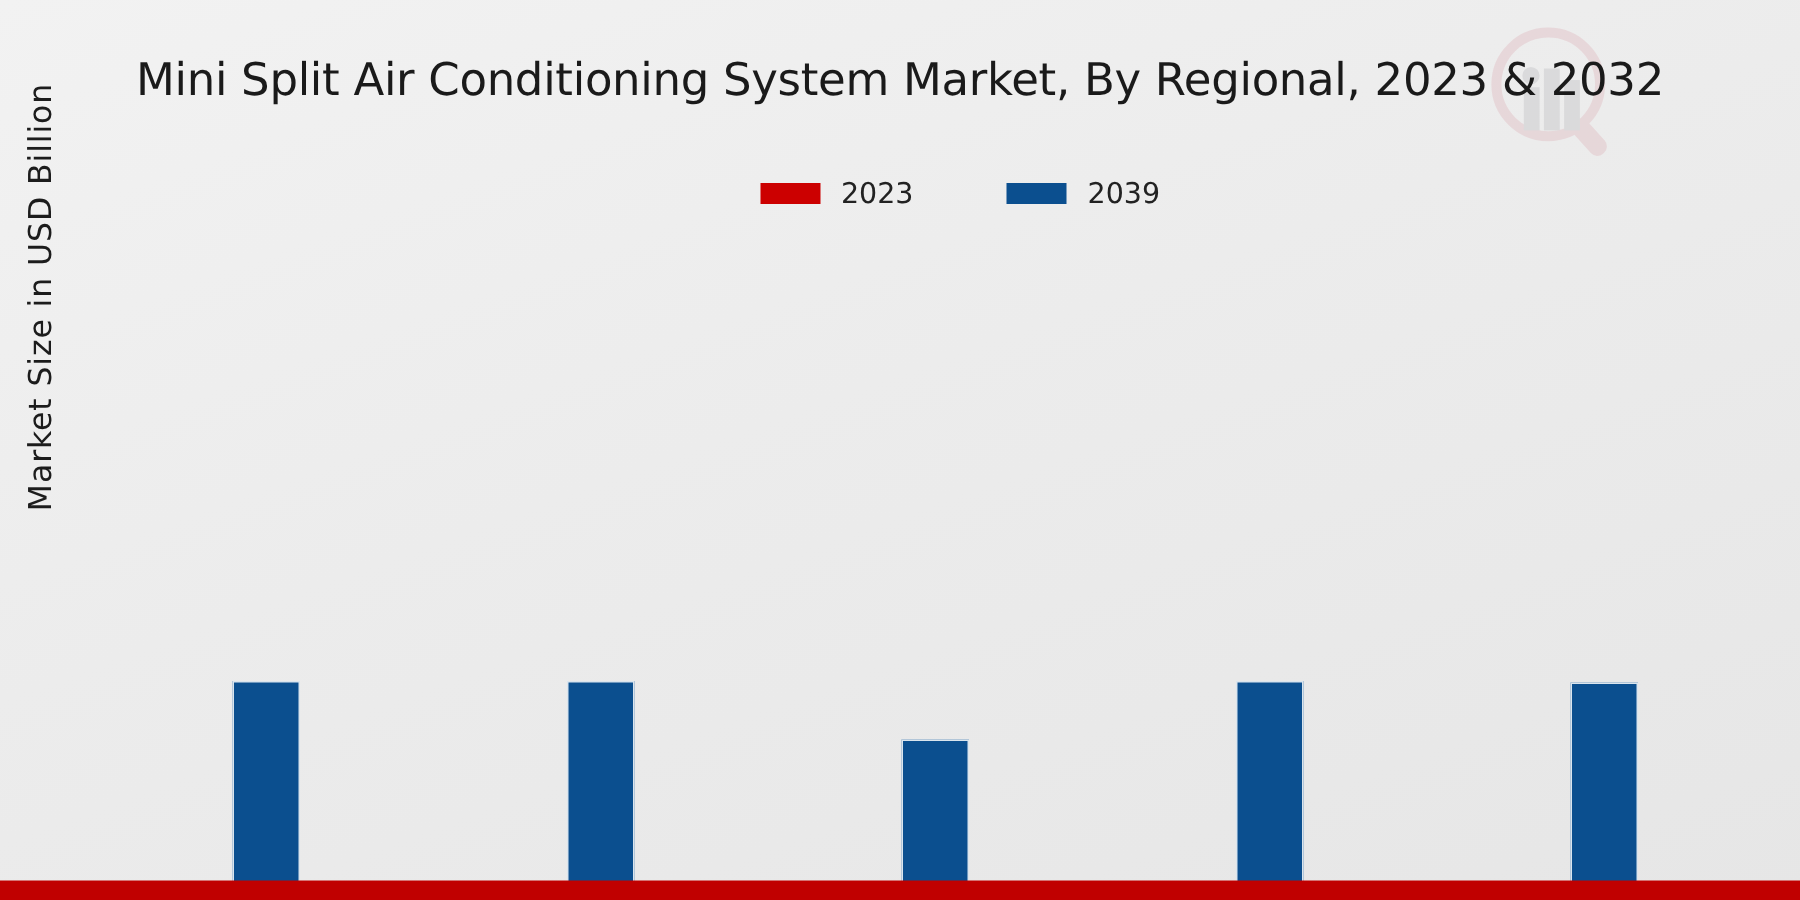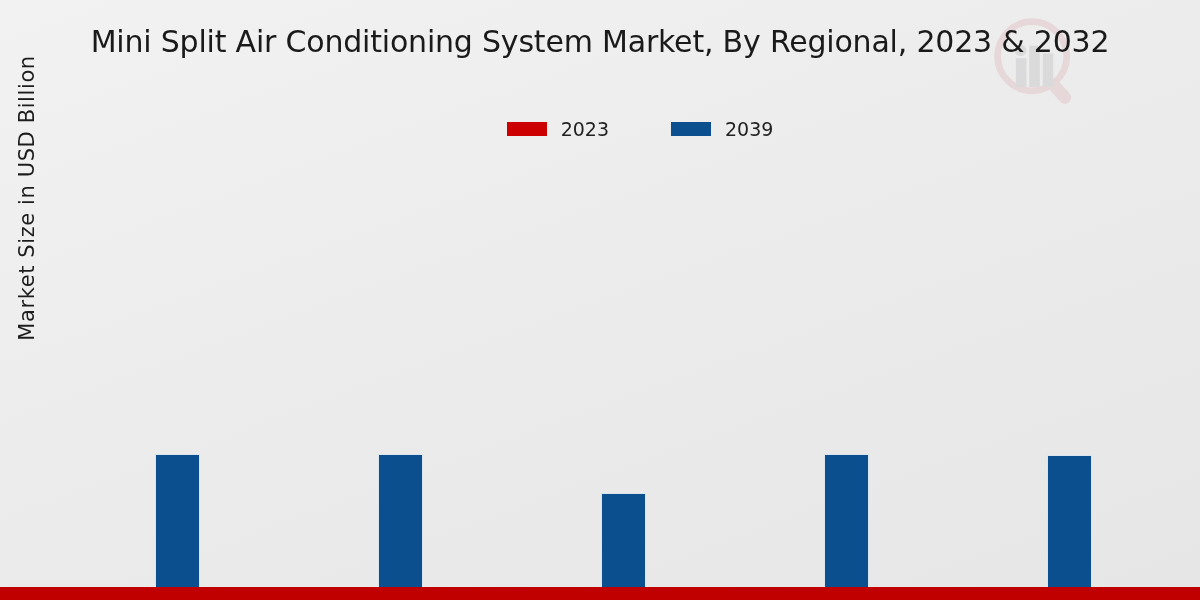--- a/index.html
+++ b/index.html
@@ -30,21 +30,21 @@
     width: 96px;
     height: 96px;
     opacity: 0.5;
     pointer-events: none;
   }
 
   
   .chart-title {
     position: absolute;
     left: 0;
-    top: 24px;
+    top: 36px;
     width: 1200px;
     text-align: center;
     font-size: 30px;
     font-family: "DejaVu Sans", sans-serif;
     font-weight: 400;
     color: #1a1a1a;
     letter-spacing: -0.2px;
     white-space: nowrap;
   }
 

